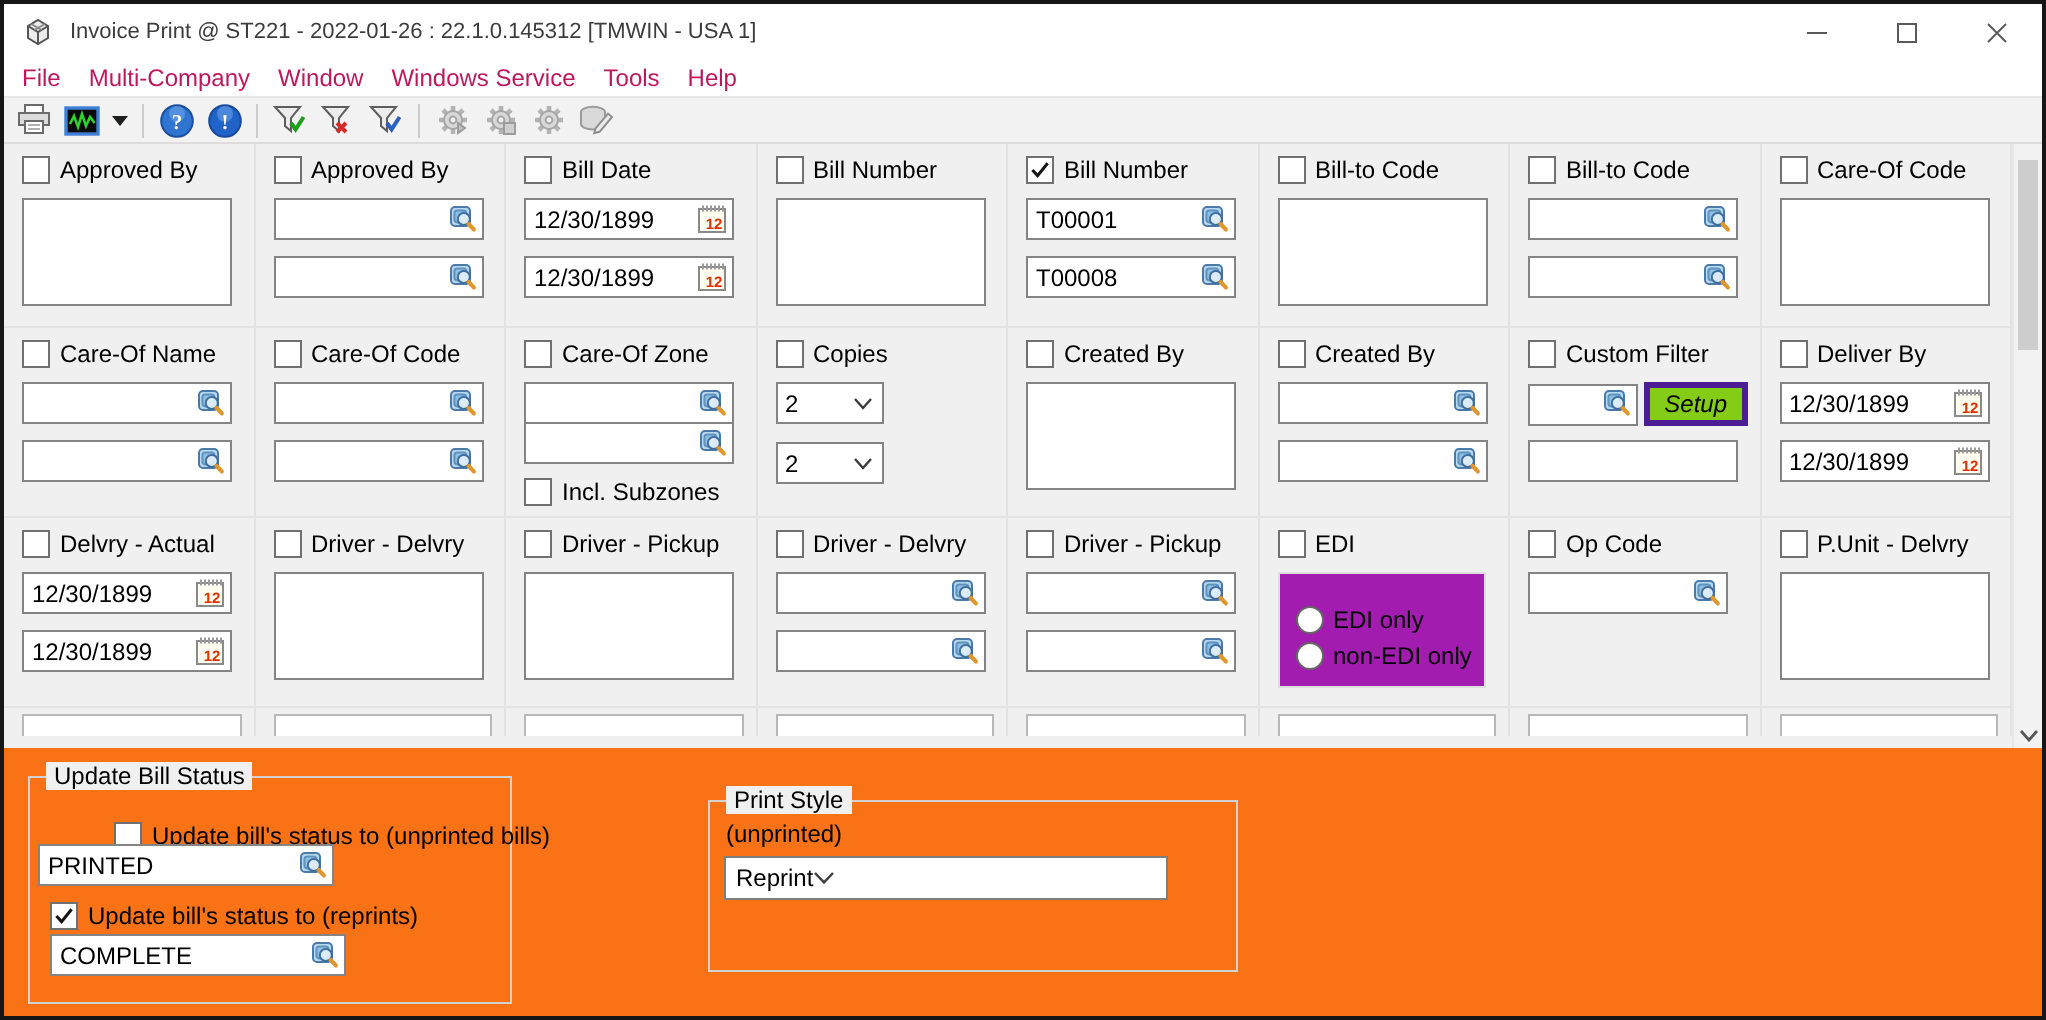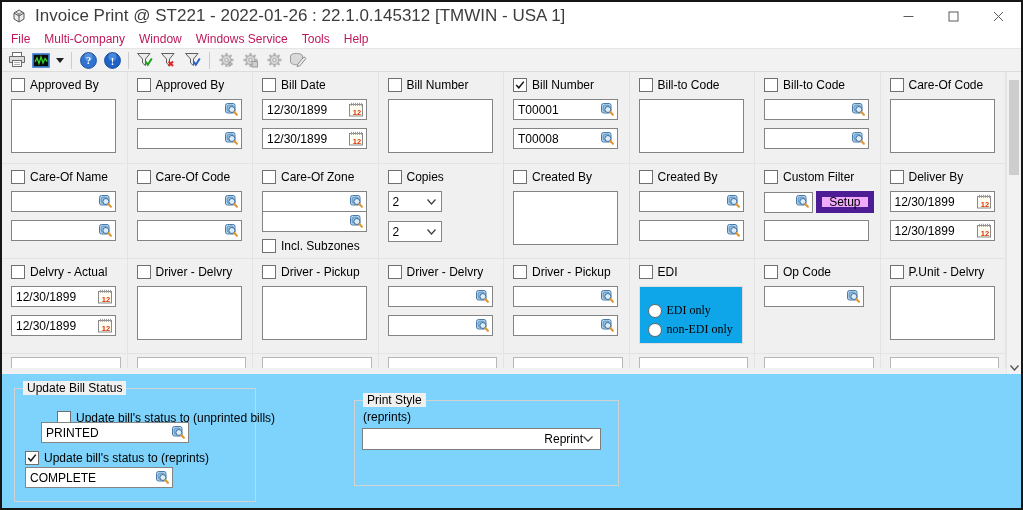--- a/index.html
+++ b/index.html
@@ -1,21 +1,21 @@
 <!DOCTYPE html>
 <html><head>
 <meta charset="utf-8">
 <style>
   html,body{margin:0;padding:0;background:#9a9a9a;}
   .window{position:relative;width:1023px;height:510px;box-sizing:border-box;background:#f0f0f0;
     border:2px solid #161616;font-family:"Liberation Sans",sans-serif;font-size:12px;color:#000;overflow:hidden;}
   
   .titlebar{height:28px;background:#ffffff;display:flex;align-items:center;padding-left:9px;}
   .app-icon{display:flex;flex:none;}
-  .title-text{margin-left:8px;color:#3c3c3c;font-size:17px;white-space:nowrap;flex:1;}
+  .title-text{margin-left:8px;color:#3c3c3c;font-size:11px;white-space:nowrap;flex:1;}
   .win-controls{display:flex;height:100%;margin-left:auto;flex:none;}
   .win-btn{width:45px;display:flex;align-items:center;justify-content:center;}
   
   .menubar{height:18px;background:#ffffff;display:flex;align-items:center;padding-left:2px;}
   .menu-item{padding:0 7px;color:#be185d;white-space:nowrap;}
   
   .toolbar{height:24px;background:#f2f2f2;border-top:1px solid #e6e6e6;border-bottom:1px solid #dcdcdc;
     display:flex;align-items:center;padding-left:3px;box-sizing:border-box;}
   .tb-btn{width:24px;height:21px;display:flex;align-items:center;justify-content:center;flex:none;}
   .tb-btn.narrow{width:14px;}
@@ -30,44 +30,44 @@
   .listbox{width:105px;height:54px;background:#fff;border:1px solid #848484;box-sizing:border-box;}
   .inputbox{width:105px;height:21px;background:#fff;border:1px solid #848484;box-sizing:border-box;
     display:flex;align-items:center;padding:0 2px 0 4px;margin-bottom:8px;}
   .inputbox .value{flex:1;white-space:nowrap;overflow:hidden;}
   .icon-slot{flex:none;display:flex;}
   .stacked{margin-bottom:0;}
   .stacked + .stacked{margin-top:-1px;}
   .sub-cb{margin-top:7px;margin-bottom:0;}
   .selectbox{width:54px;height:21px;background:#fff;border:1px solid #848484;box-sizing:border-box;
     display:flex;align-items:center;justify-content:space-between;padding:0 5px 0 4px;margin-bottom:9px;}
-  .radio-panel{width:104px;height:58px;border:1px solid #dddddd;background:#0ea5e9;box-sizing:border-box;
-    margin-top:2px;padding:16px 0 0 8px;font-family:Liberation Serif, serif;}
+  .radio-panel{width:104px;height:58px;border:1px solid #dddddd;background:#a21caf;box-sizing:border-box;
+    margin-top:2px;padding:16px 0 0 8px;}
   .radio-row{display:flex;align-items:center;gap:5px;margin-bottom:4px;}
   .radio{width:12px;height:12px;border-radius:50%;border:1px solid #666;background:#fff;flex:none;}
   .cf-row{display:flex;align-items:center;margin-bottom:7px;}
-  .btn-setup{height:22px;padding:0 7px;background:#f0abfc;border:6px solid #4c1d95;margin-left:3px;
-    display:flex;align-items:center;box-sizing:border-box;}
+  .btn-setup{height:22px;padding:0 7px;background:#84cc16;border:3px solid #4c1d95;margin-left:3px;
+    display:flex;align-items:center;box-sizing:border-box;font-style:italic;}
   .filter-sliver{display:grid;grid-template-columns:repeat(8,1fr);height:14px;}
   .sliver-cell{border-right:1px solid #e3e3e3;padding:3px 6px 0 9px;box-sizing:border-box;}
   .sliver-box{height:10px;background:#fff;border:1px solid #b8b8b8;border-bottom:none;}
   
   .vscroll{position:absolute;top:70px;right:0;width:15px;height:302px;background:#f2f2f2;border-left:1px solid #e7e7e7;box-sizing:border-box;}
   .vthumb{position:absolute;top:8px;left:2px;right:2px;height:95px;background:#cdcdcd;}
   .varrow{position:absolute;bottom:3px;left:0;right:0;display:flex;justify-content:center;}
   
-  .bottom{position:absolute;left:0;top:372px;right:0;bottom:0;background:#7dd3fc;}
+  .bottom{position:absolute;left:0;top:372px;right:0;bottom:0;background:#f97316;}
   .group{position:absolute;border:1px solid #d2d2d2;}
   .group-label{position:absolute;top:-8px;left:8px;background:#f0f0f0;padding:0 4px;white-space:nowrap;}
   .group-ubs{left:12px;top:14px;width:240px;height:112px;}
   .group-ps{left:352px;top:26px;width:263px;height:84px;}
   .abs{position:absolute;}
   .ubs-input{width:148px;margin-bottom:0;}
-  .ps-select{width:239px;height:22px;background:#fff;border:1px solid #7e7e7e;box-sizing:border-box;
-    display:flex;align-items:center;justify-content:flex-end;padding:0 7px 0 5px;}
+  .ps-select{width:222px;height:22px;background:#fff;border:1px solid #7e7e7e;box-sizing:border-box;
+    display:flex;align-items:center;justify-content:flex-start;padding:0 7px 0 5px;}
 </style>
 </head>
 <body>
 
 <div class="window">
 
   <div class="titlebar">
     <span class="app-icon">
       <svg width="16" height="16" viewBox="0 0 16 16">
           <path d="M3 5l5-3 5 3v6l-5 3-5-3z" fill="#ececec" stroke="#555"></path>
@@ -710,21 +710,21 @@
   </div>
 
   <div class="bottom">
 
     <div class="group group-ubs">
       <span class="group-label">Update Bill Status</span>
       <div class="abs cb-row" style="left:10px;top:22px;margin:0;padding-left:32px;">
         <span class="cb"></span>
         <span class="cb-label">Update bill's status to (unprinted bills)</span>
       </div>
-      <div class="abs inputbox ubs-input" style="left:26px;top:33px;gap:21px;">
+      <div class="abs inputbox ubs-input" style="left:4px;top:33px;gap:21px;">
         <span class="value">PRINTED</span>
         <span class="icon-slot lookup-ph">
             <svg width="14" height="14" viewBox="0 0 14 14">
               <rect x="0.5" y="0.5" width="9.5" height="9.5" rx="2" fill="#b9d9f0" stroke="#4a7aa8"></rect>
               <rect x="2.2" y="2.2" width="6" height="6" rx="1.4" fill="#8fc0e4" stroke="#5f93bd"></rect>
               <circle cx="6.9" cy="6.5" r="3" fill="#e4f2fb" fill-opacity="0.9" stroke="#3f6e9e"></circle>
               <path d="M9.3 9l2.6 2.7" stroke="#e0962f" stroke-width="2.1" stroke-linecap="round"></path>
             </svg>
           </span>
       </div>
@@ -744,21 +744,21 @@
               <rect x="2.2" y="2.2" width="6" height="6" rx="1.4" fill="#8fc0e4" stroke="#5f93bd"></rect>
               <circle cx="6.9" cy="6.5" r="3" fill="#e4f2fb" fill-opacity="0.9" stroke="#3f6e9e"></circle>
               <path d="M9.3 9l2.6 2.7" stroke="#e0962f" stroke-width="2.1" stroke-linecap="round"></path>
             </svg>
           </span>
       </div>
     </div>
 
     <div class="group group-ps">
       <span class="group-label">Print Style</span>
-      <span class="abs" style="left:8px;top:9px;">(reprints)</span>
+      <span class="abs" style="left:8px;top:9px;">(unprinted)</span>
       <div class="abs ps-select" style="left:7px;top:27px;">
         <span class="value">Reprint</span>
         <span class="icon-slot">
           <svg width="10" height="6" viewBox="0 0 10 6">
               <path d="M0.5 0.5l4.5 4.7 4.5-4.7" fill="none" stroke="#3c3c3c" stroke-width="1.2"></path>
             </svg>
         </span>
       </div>
     </div>
 

